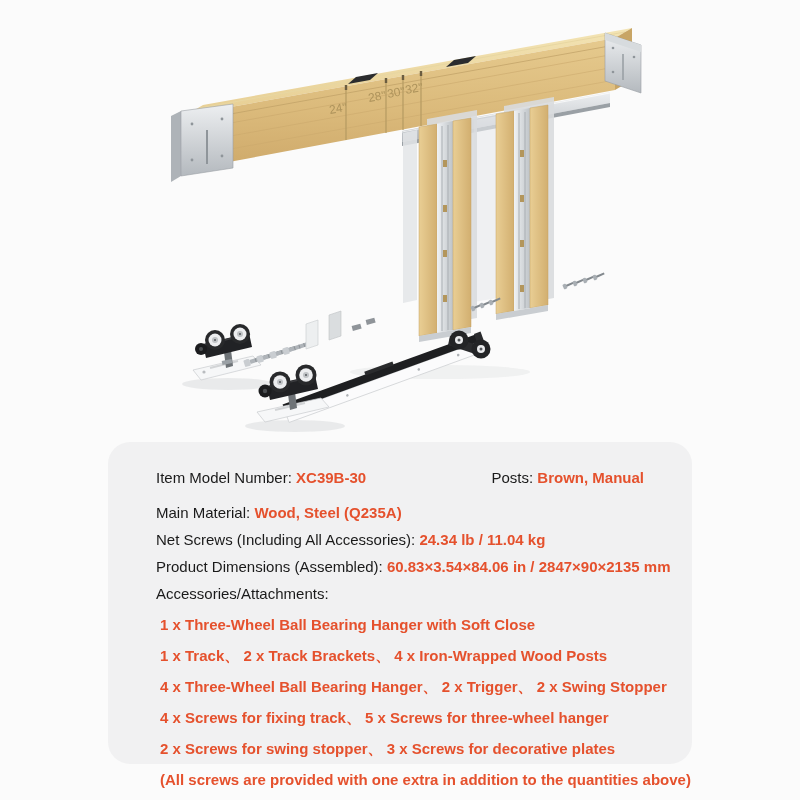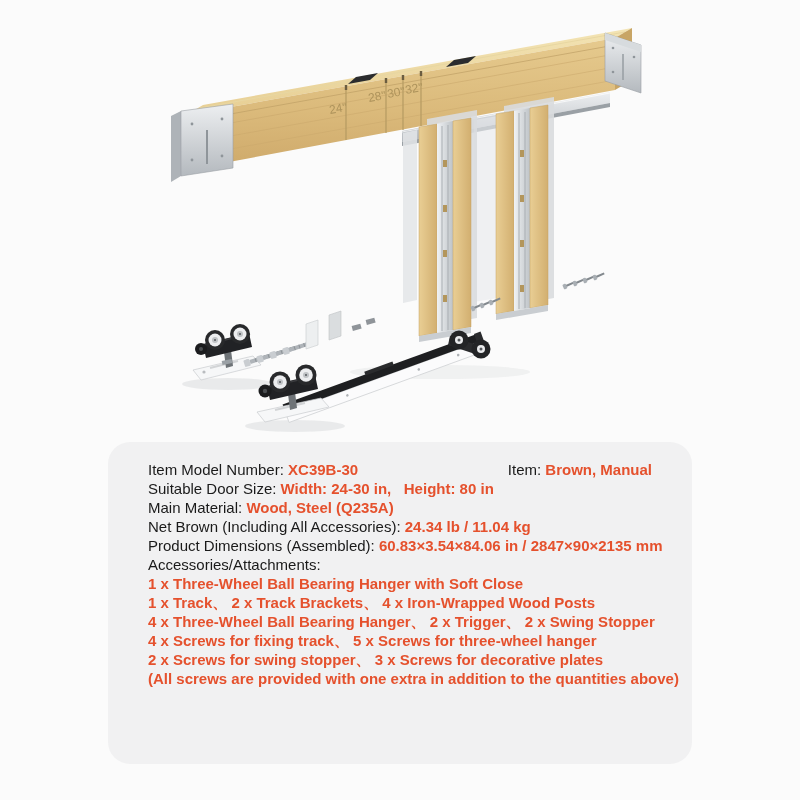--- a/index.html
+++ b/index.html
@@ -14,26 +14,26 @@
   }
   .visual{position:relative;width:800px;height:441px;}
   .visual svg{display:block;width:800px;height:441px;}
   .panel{
     width:584px;height:322px;margin:1px auto 0;
     background:var(--panel_bg);border-radius:22px;
     padding:18px 40px;
   }
   .line{
     font-size:15px;line-height:19px;color:var(--text);
-    margin:0;white-space:pre;
+    margin:8px;white-space:pre;
   }
   .line .val{color:var(--accent);font-weight:700;}
   .row-split{display:flex;justify-content:space-between;}
   .acc{
-    font-size:15px;line-height:19px;margin:0;white-space:pre;
+    font-size:15px;line-height:19px;margin:12px;white-space:pre;
     color:var(--accent);font-weight:700;
   }
   .beam-mark{font-size:12px;fill:#A98F58;opacity:.9;}
 </style>
 </head>
 <body>
 
 <div class="visual">
 <svg viewBox="0 0 800 441" xmlns="http://www.w3.org/2000/svg">
   <defs>
@@ -298,25 +298,24 @@
       <rect x="352" y="325" width="9" height="5" transform="rotate(-15 356 327)"></rect>
       <rect x="366" y="319" width="9" height="5" transform="rotate(-15 370 321)"></rect>
     </g>
   </g>
 </svg>
 </div>
 
 <section class="panel">
   <div class="row-split">
     <p class="line"><span>Item Model Number: </span><span class="val">XC39B-30</span></p>
-    <p class="line"><span>Item: </span><span class="val">Brown, Manual</span></p>
+    <p class="line"><span>Posts: </span><span class="val">Brown, Manual</span></p>
   </div>
-  <p class="line"><span>Suitable Door Size: </span><span class="val">Width: 24-30 in,   Height: 80 in</span></p>
   <p class="line"><span>Main Material: </span><span class="val">Wood, Steel (Q235A)</span></p>
-  <p class="line"><span>Net Brown (Including All Accessories): </span><span class="val">24.34 lb / 11.04 kg</span></p>
+  <p class="line"><span>Net Screws (Including All Accessories): </span><span class="val">24.34 lb / 11.04 kg</span></p>
   <p class="line"><span>Product Dimensions (Assembled): </span><span class="val">60.83×3.54×84.06 in / 2847×90×2135 mm</span></p>
   <p class="line">Accessories/Attachments:</p>
   <p class="acc">1 x Three-Wheel Ball Bearing Hanger with Soft Close</p>
   <p class="acc">1 x Track、 2 x Track Brackets、 4 x Iron-Wrapped Wood Posts</p>
   <p class="acc">4 x Three-Wheel Ball Bearing Hanger、 2 x Trigger、 2 x Swing Stopper</p>
   <p class="acc">4 x Screws for fixing track、 5 x Screws for three-wheel hanger</p>
   <p class="acc">2 x Screws for swing stopper、 3 x Screws for decorative plates</p>
   <p class="acc">(All screws are provided with one extra in addition to the quantities above)</p>
 </section>
 

